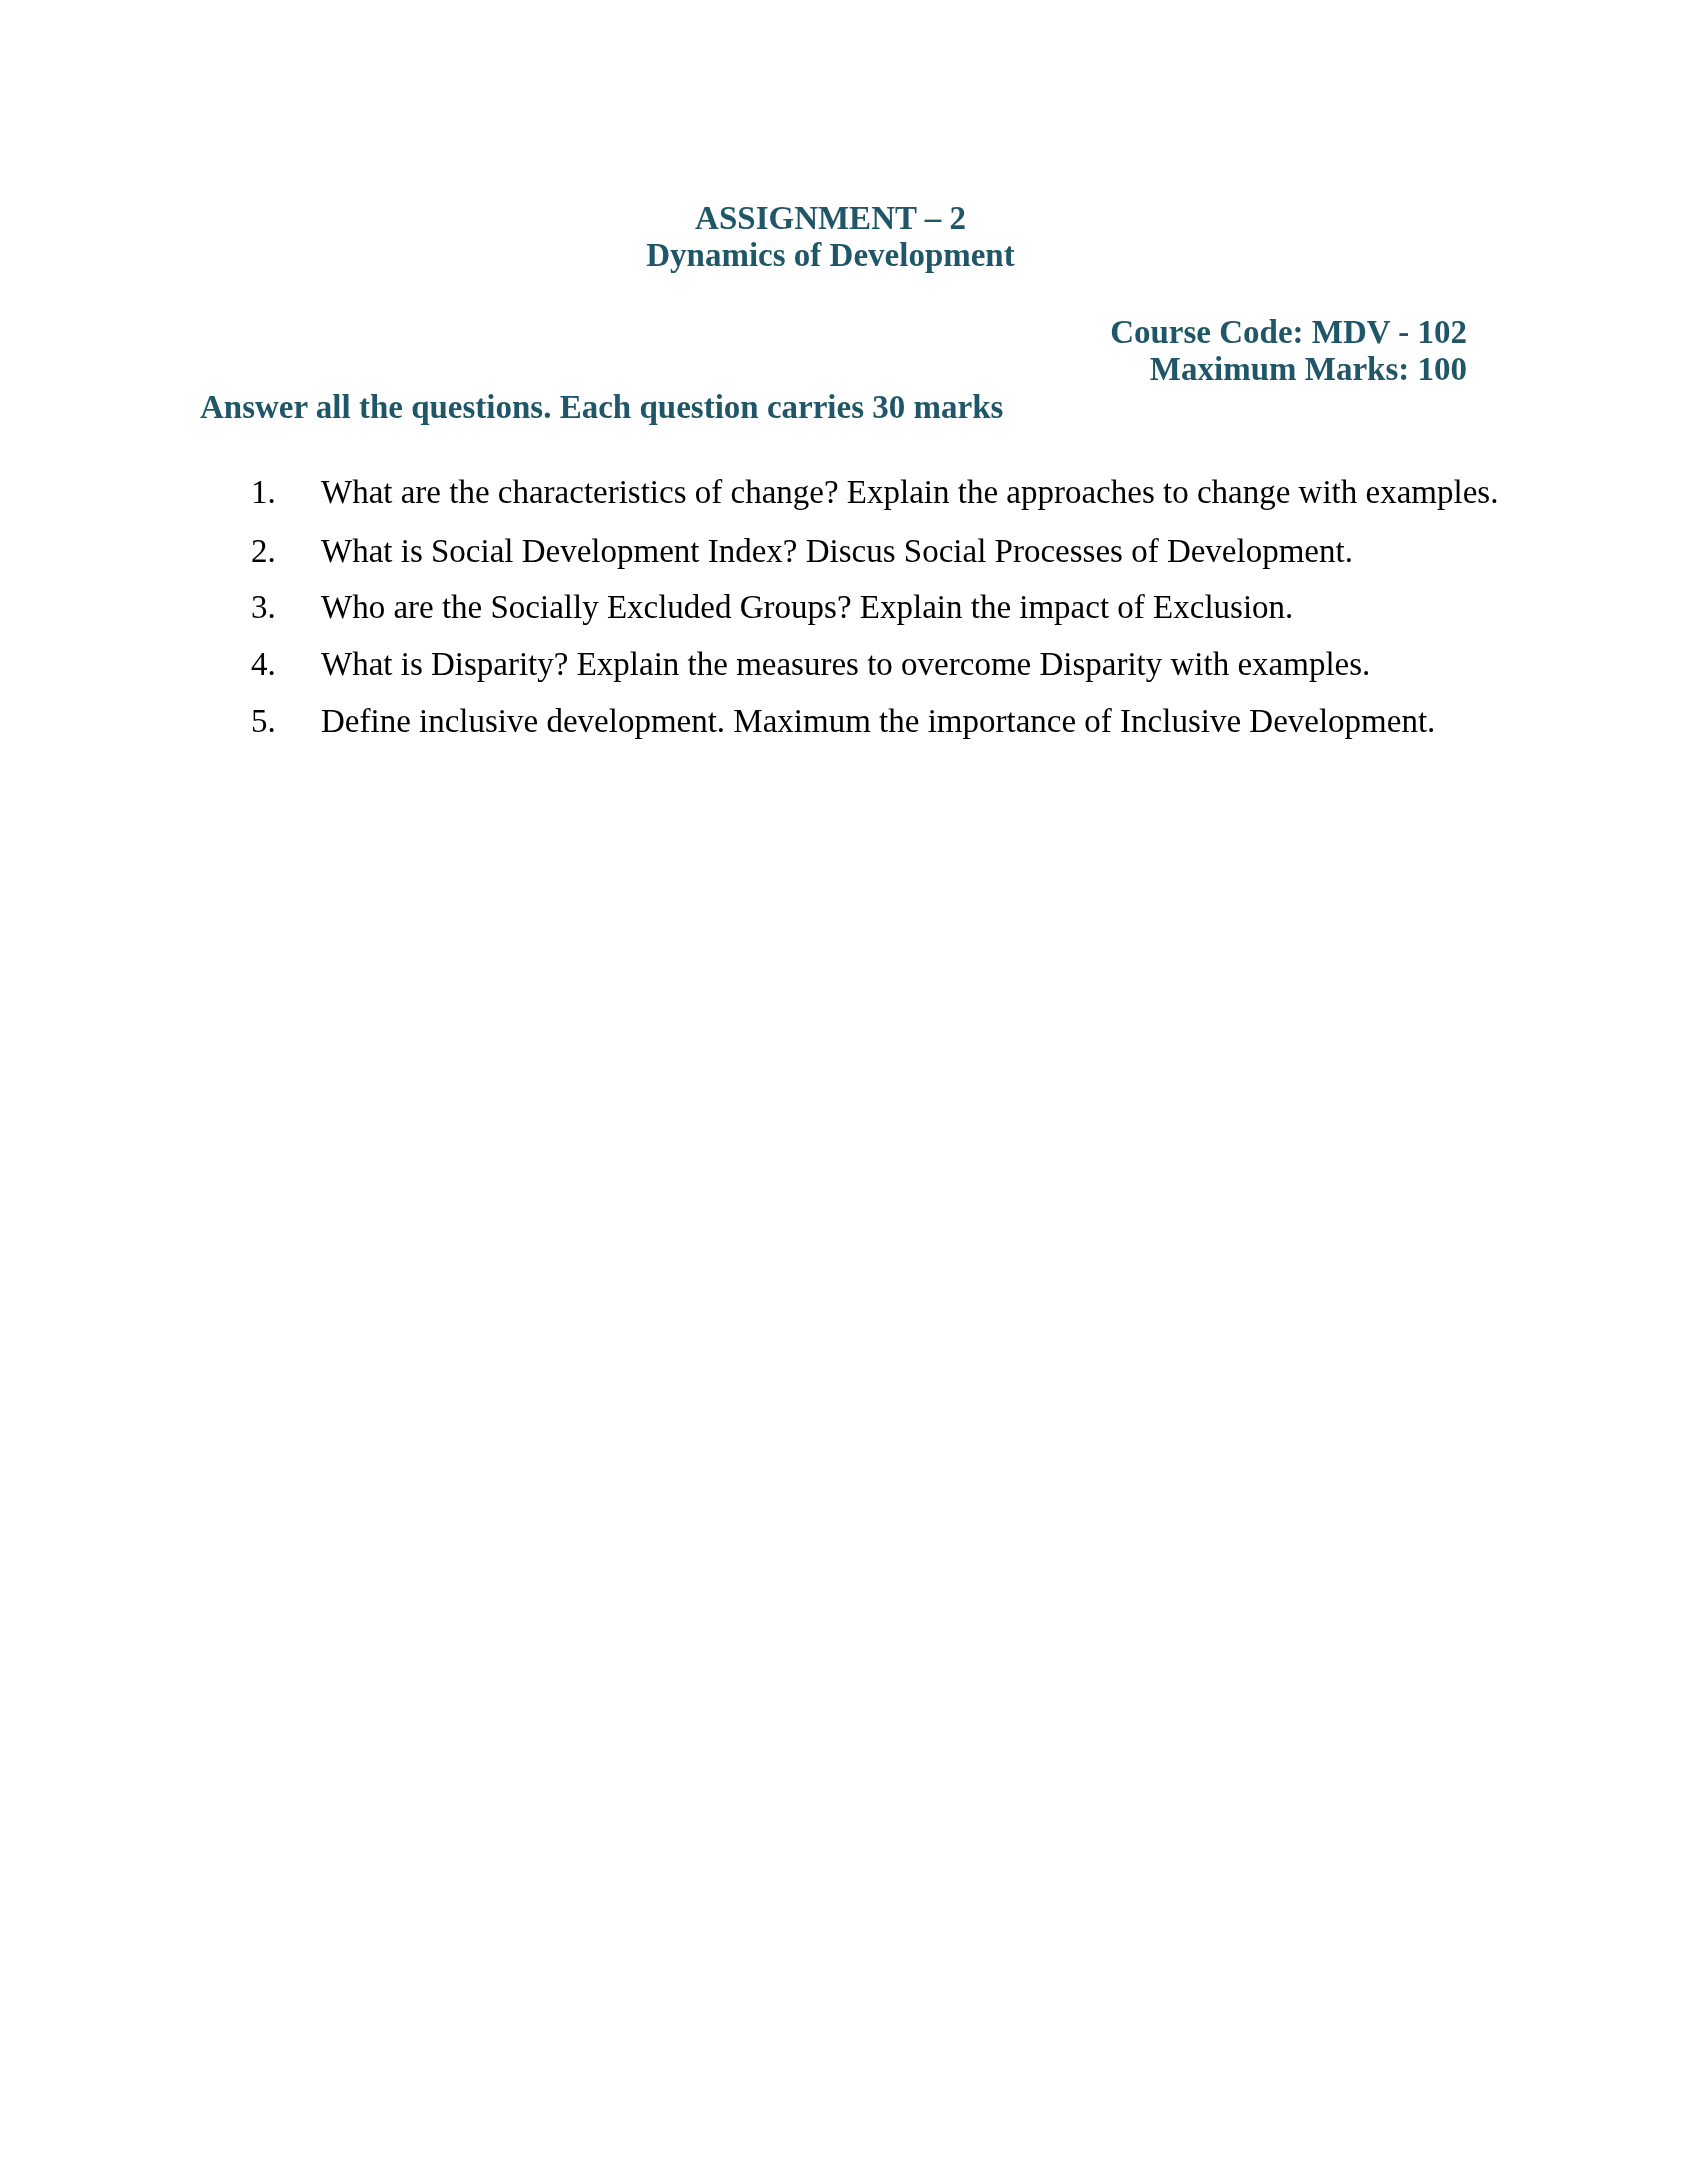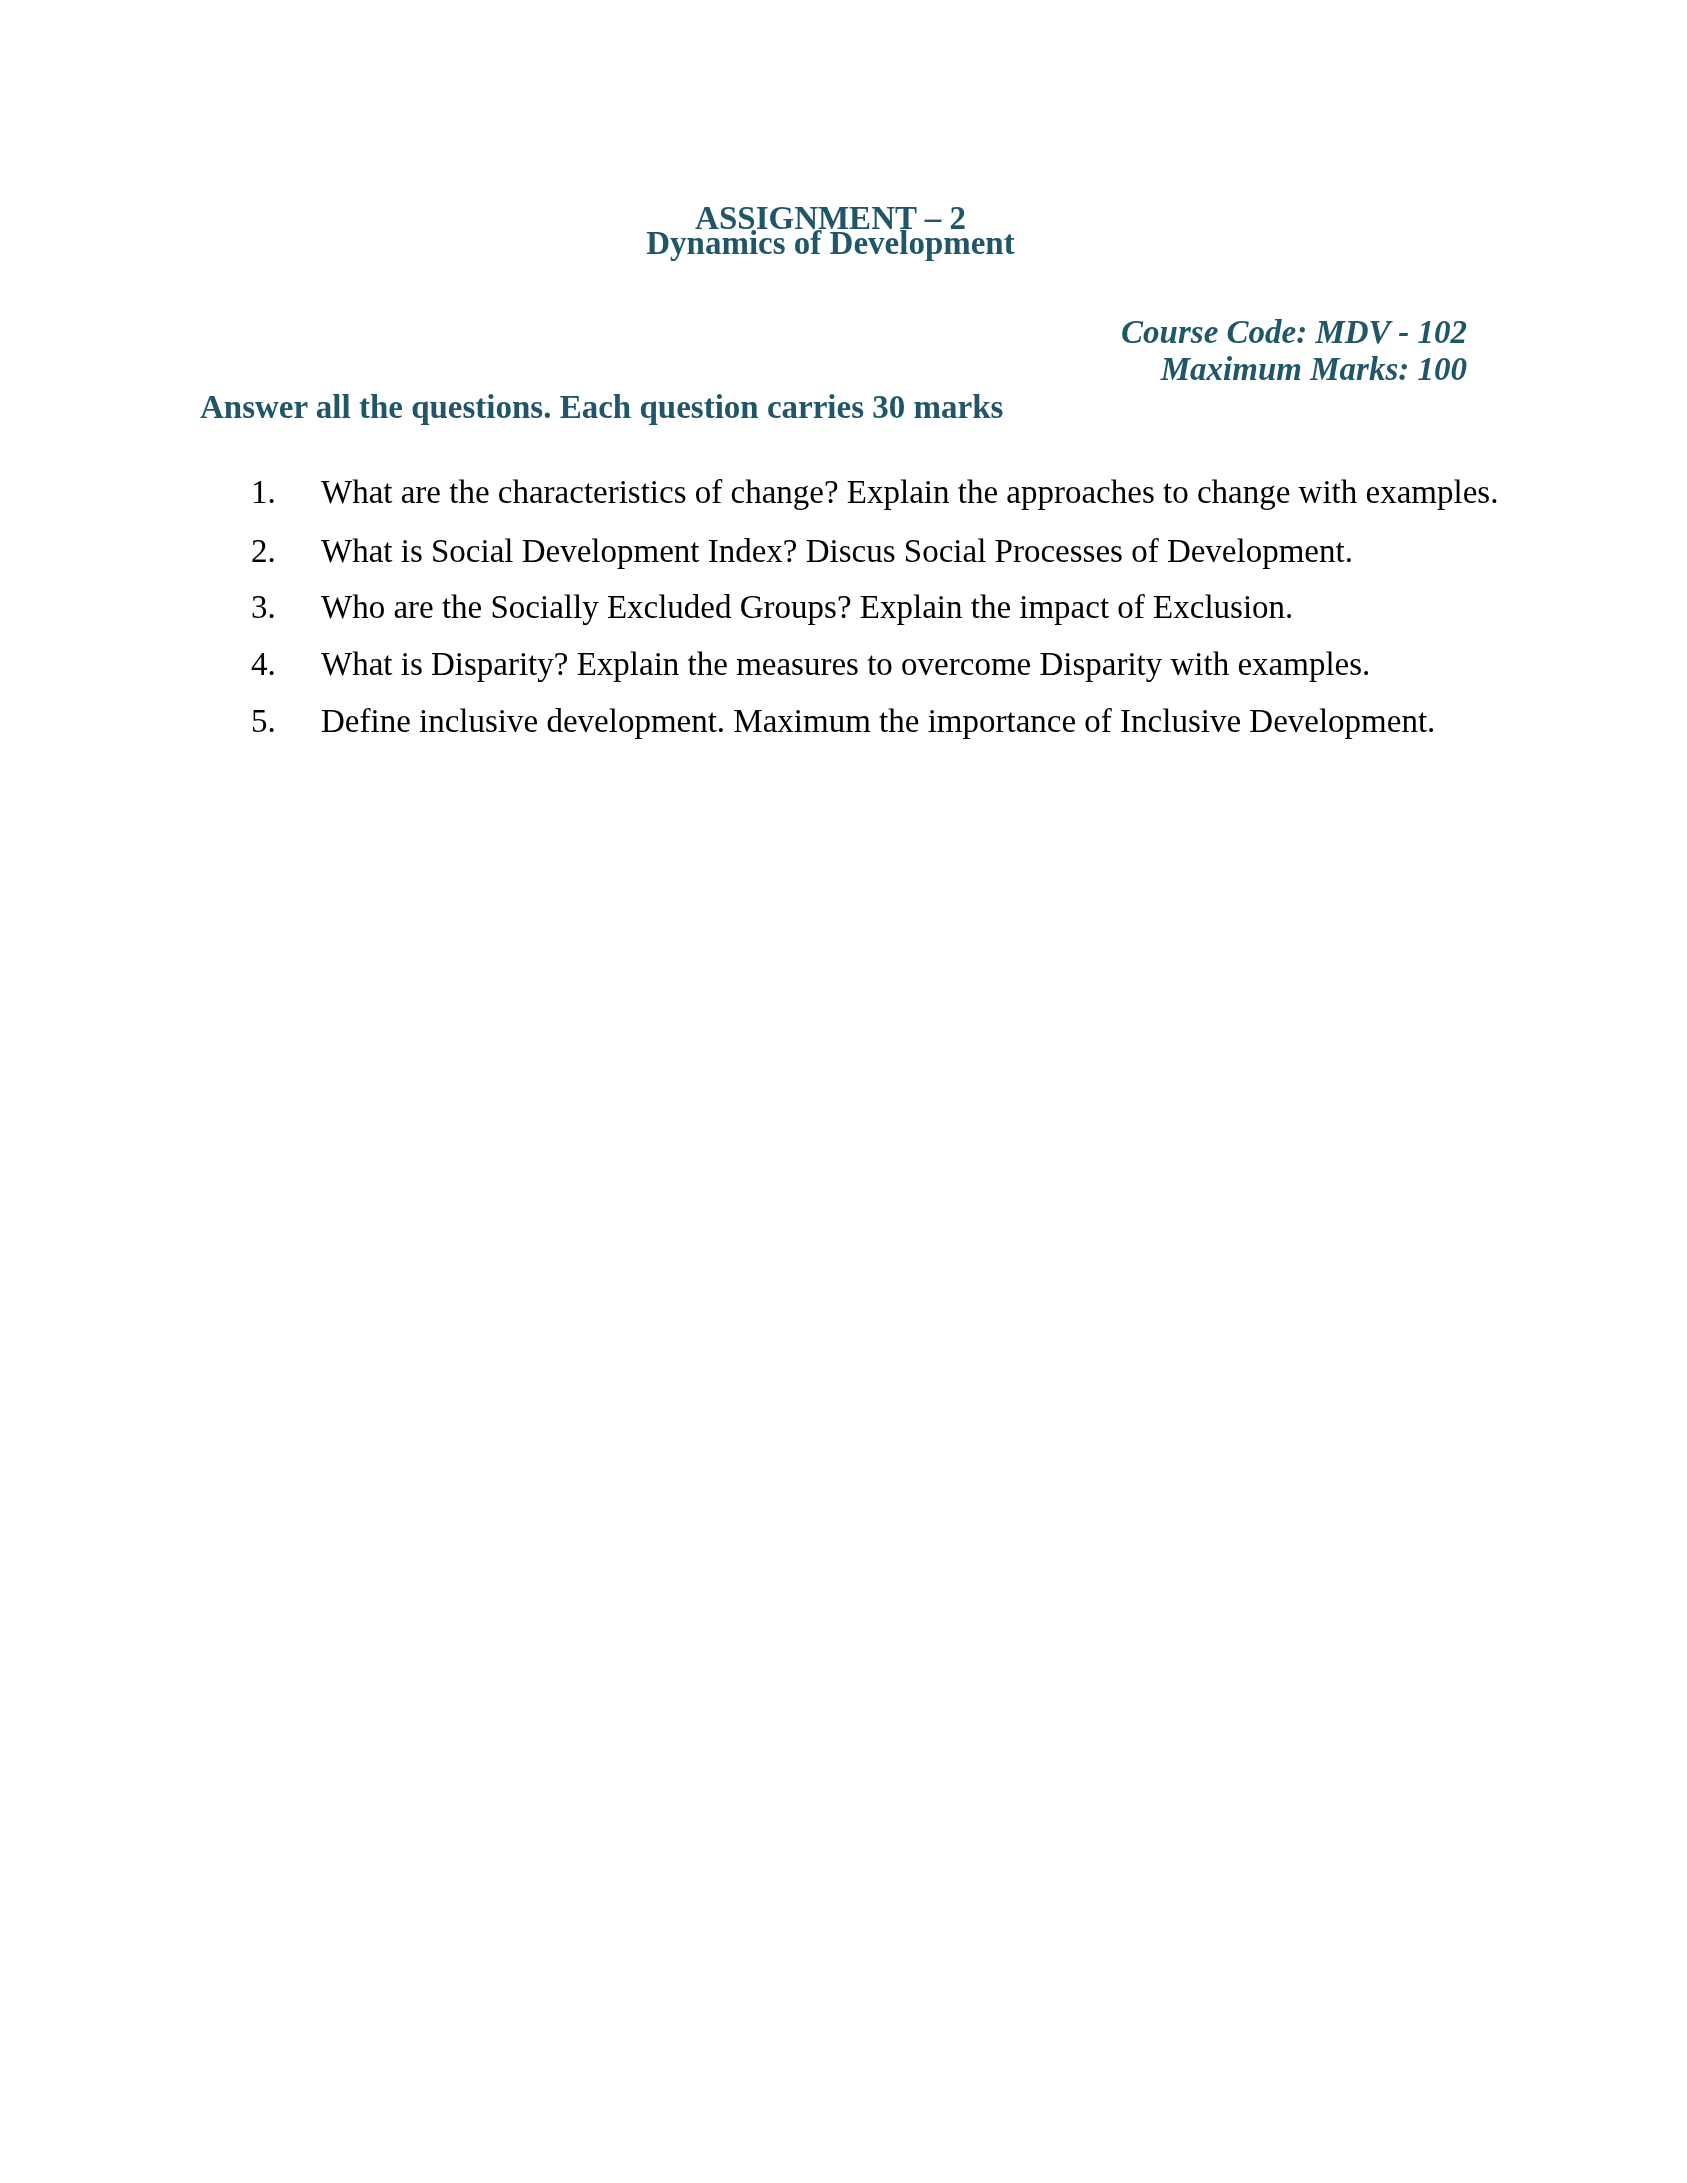--- a/index.html
+++ b/index.html
@@ -14,39 +14,39 @@
   .hd {
     position: absolute;
     font-weight: bold;
     font-size: 33px;
     line-height: 33px;
     color: #1f5769;
     white-space: nowrap;
     margin: 0;
   }
   .center { left: 0; width: 1661px; text-align: center; }
-  .right { right: 220px; text-align: center; font-style: italic; }
+  .right { right: 220px; text-align: center; }
   .q {
     position: absolute;
     font-size: 33px;
     line-height: 33px;
     color: #000000;
     white-space: nowrap;
   }
   .q-num { left: 251px; }
   .q-text { left: 299px; margin-left: 22px; }
   ol.questions { list-style: none; margin: 0; padding: 0; }
 </style>
 </head>
 <body>
 
 <div class="page">
 
   <h1 class="hd center" style="top:202px;">ASSIGNMENT – 2</h1>
-  <h2 class="hd center" style="top:227px;">Dynamics of Development</h2>
+  <h2 class="hd center" style="top:239px;">Dynamics of Development</h2>
 
   <div class="hd right" style="top:316px;">Course Code: MDV - 102</div>
   <div class="hd right" style="top:353px;">Maximum Marks: 100</div>
 
   <div class="hd" style="top:391px; left:200px;">Answer all the questions. Each question carries 30 marks</div>
 
   <ol class="questions">
     <li>
       <span class="q q-num" style="top:476px;">1.</span>
       <span class="q q-text" style="top:476px;">What are the characteristics of change? Explain the approaches to change with examples.</span>

